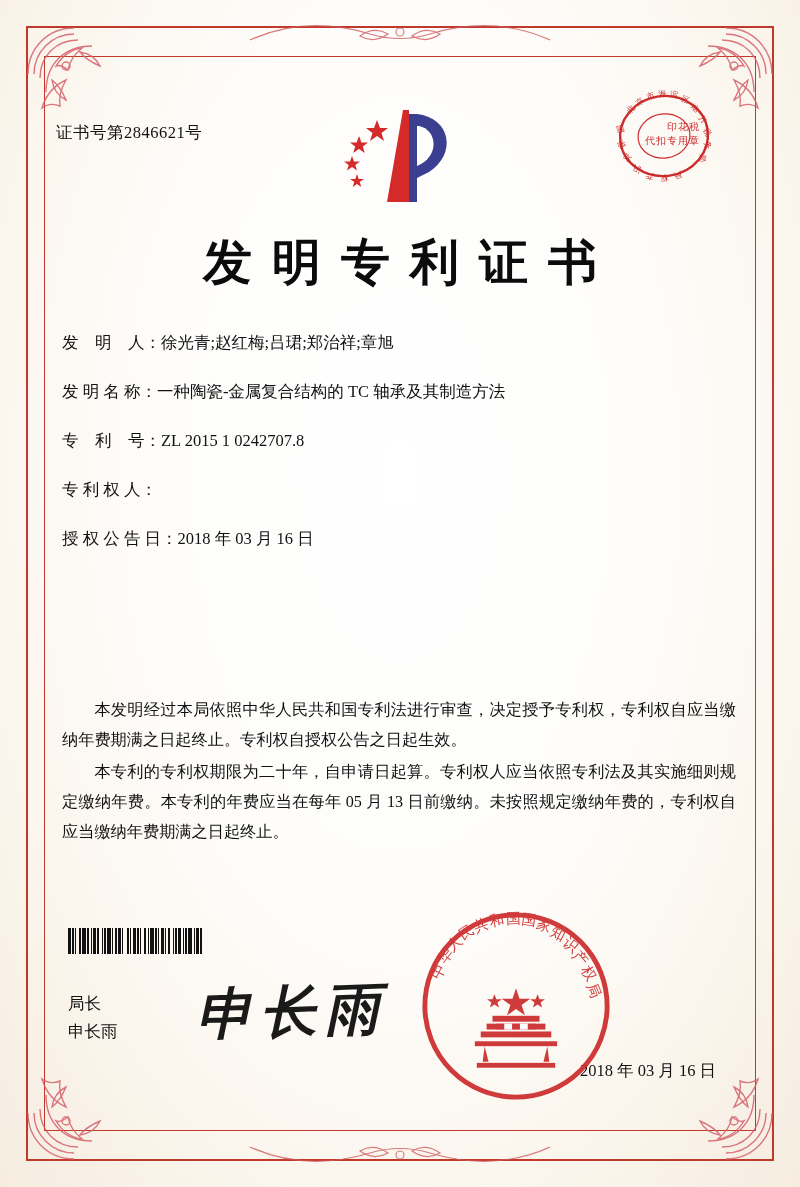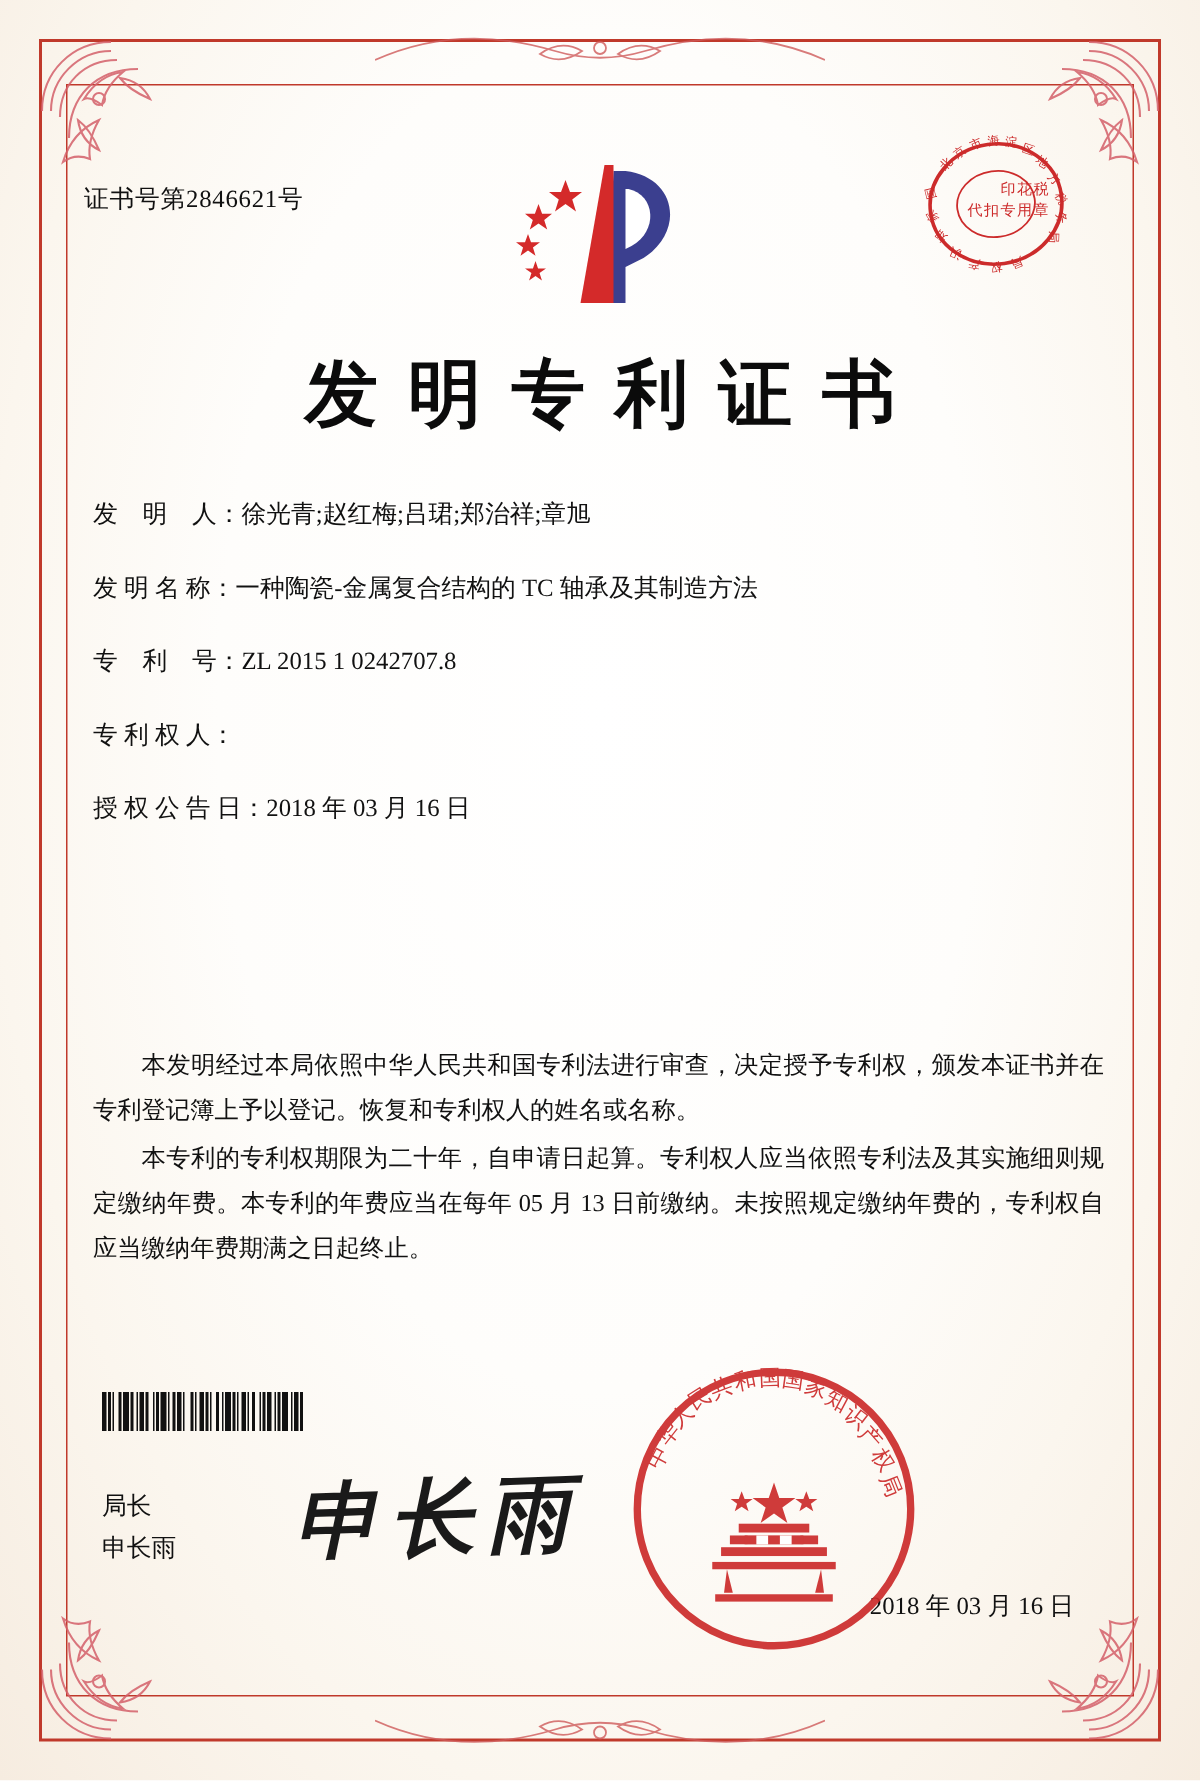--- a/index.html
+++ b/index.html
@@ -335,21 +335,21 @@
       <div class="field">
         <span class="label">专 利 权 人：</span>
       </div>
       <div class="field">
         <span class="label">授 权 公 告 日：</span>
         <span class="value">2018 年 03 月 16 日</span>
       </div>
     </div>
 
     <div class="paras">
-      <p class="para">本发明经过本局依照中华人民共和国专利法进行审查，决定授予专利权，颁发本证书并在专利登记簿上予以登记。恢复和专利权人的姓名或名称。</p>
+      <p class="para">本发明经过本局依照中华人民共和国专利法进行审查，决定授予专利权，专利权自应当缴纳年费期满之日起终止。专利权自授权公告之日起生效。</p>
       <p class="para">本专利的专利权期限为二十年，自申请日起算。专利权人应当依照专利法及其实施细则规定缴纳年费。本专利的年费应当在每年 05 月 13 日前缴纳。未按照规定缴纳年费的，专利权自应当缴纳年费期满之日起终止。</p>
     </div>
 
     <div class="barcode" id="barcode">
         <i style="width: 3px; background: rgb(17, 17, 17);"></i>
         <i style="width: 1px; background: transparent;"></i>
         <i style="width: 2px; background: rgb(17, 17, 17);"></i>
         <i style="width: 1px; background: transparent;"></i>
         <i style="width: 1px; background: rgb(17, 17, 17);"></i>
         <i style="width: 3px; background: transparent;"></i>

